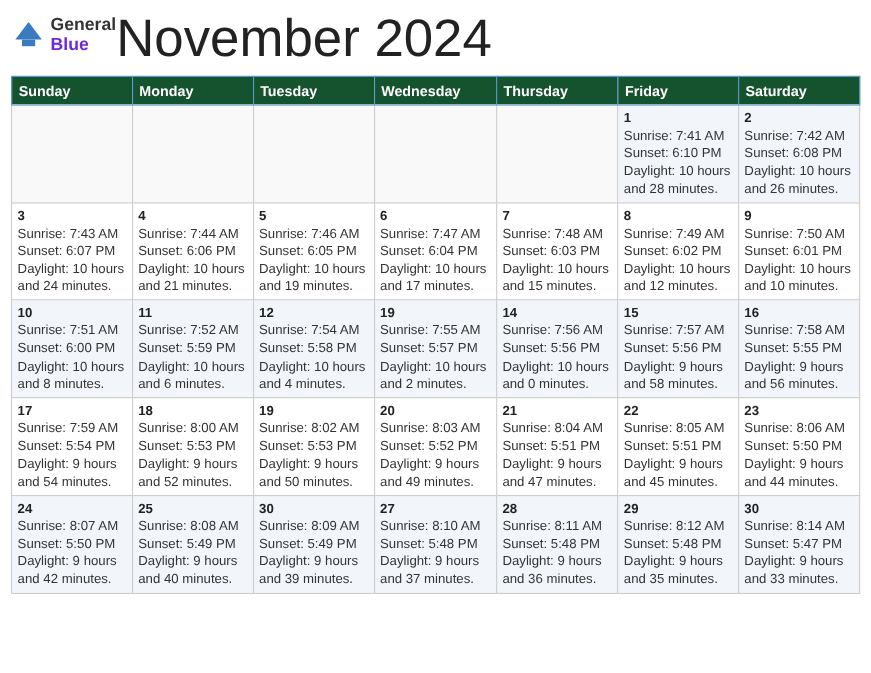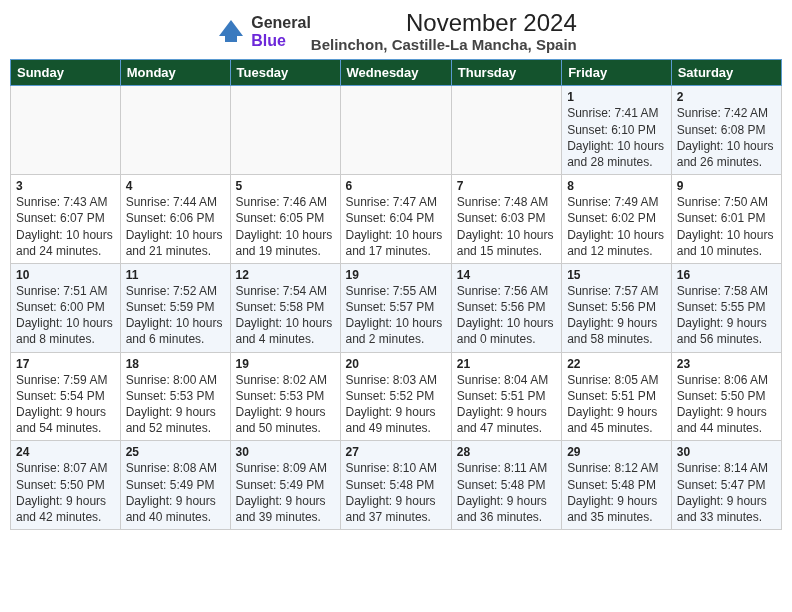--- a/index.html
+++ b/index.html
@@ -6,21 +6,21 @@
     body {
       font-family: Arial, sans-serif;
       background: #fff;
       width: 792px;
       min-height: 612px;
       padding: 10px;
     }
     .header {
       display: flex;
       align-items: flex-start;
-      justify-content: center;
+      justify-content: flex-start;
       margin-bottom: 6px;
     }
     .logo {
       display: flex;
       align-items: center;
       margin-top: 4px;
     }
     .logo-text {
       display: flex;
       flex-direction: column;
@@ -38,21 +38,21 @@
     }
     .logo-icon {
       width: 32px;
       height: 32px;
       margin-right: 4px;
     }
     .title-area {
       text-align: right;
     }
     .month-title {
-      font-size: 24px;
+      font-size: 48px;
       font-weight: normal;
       color: #222;
       line-height: 1.1;
     }
     .location {
       font-size: 15px;
       color: #444;
       font-weight: bold;
     }
     table {
@@ -109,21 +109,20 @@
       <polygon points="16,4 28,20 4,20" fill="#3a7abf"></polygon>
       <rect x="10" y="20" width="12" height="6" fill="#3a7abf"></rect>
     </svg>
     <div class="logo-text">
       <span class="logo-general">General</span>
       <span class="logo-blue">Blue</span>
     </div>
   </div>
   <div class="title-area">
     <div class="month-title">November 2024</div>
-    <div class="location">Belinchon, Castille-La Mancha, Spain</div>
   </div>
 </div>
 
 <table>
   <thead>
     <tr>
     <th>Sunday</th>
         <th>Monday</th>
         <th>Tuesday</th>
         <th>Wednesday</th>

